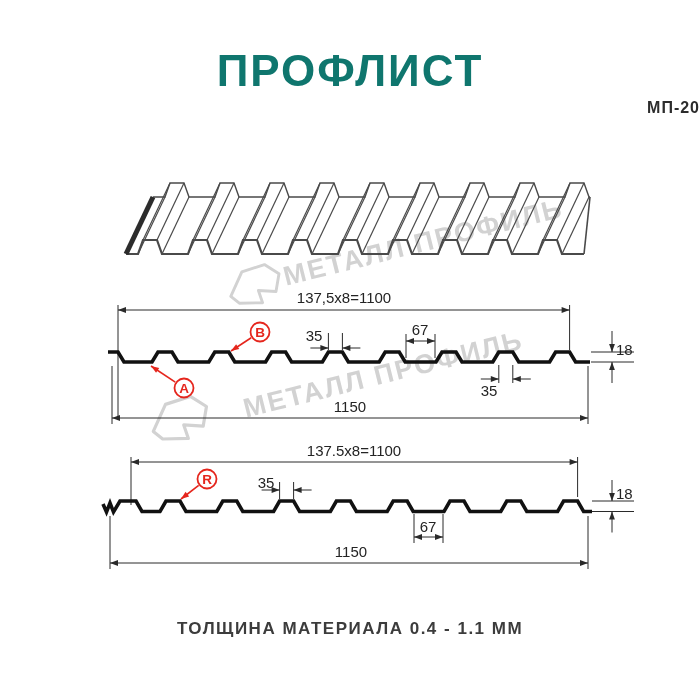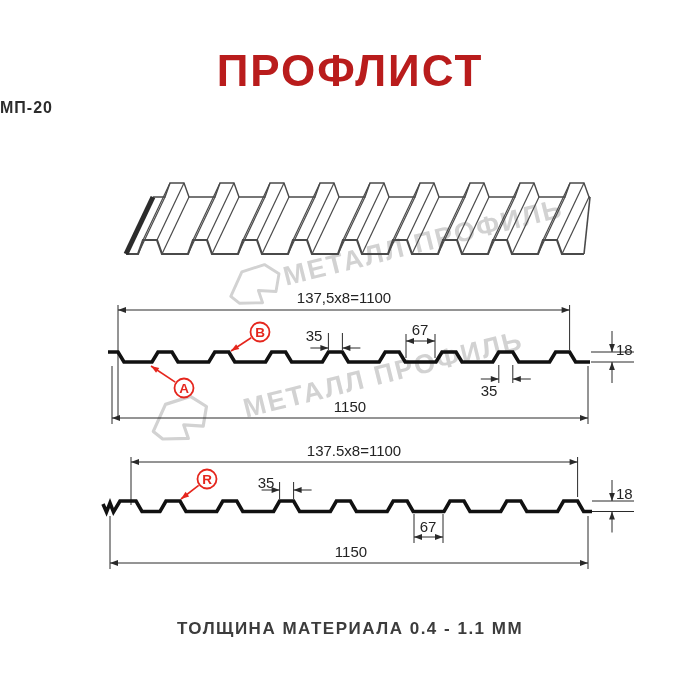--- a/index.html
+++ b/index.html
@@ -1,20 +1,20 @@
 <!DOCTYPE html>
 <html style="--accent: #e5261d; --wm: #d2d2d2;"><head>
 <meta charset="utf-8">
 <style>
   html,body{margin:0;padding:0;background:#fff;}
   .stage{position:relative;width:700px;height:700px;background:#ffffff;overflow:hidden;
          font-family:"Liberation Sans",sans-serif;}
   .title{position:absolute;top:46px;left:0;width:100%;text-align:center;
-         font-size:44px;font-weight:bold;letter-spacing:2px;color:#b91c1c;}
-  .subtitle{position:absolute;top:99px;left:0;width:100%;text-align:left;
+         font-size:44px;font-weight:bold;letter-spacing:2px;color:#0f766e;}
+  .subtitle{position:absolute;top:99px;left:0;width:100%;text-align:right;
          font-size:16px;font-weight:600;letter-spacing:1px;color:#2c2c2c;}
   .footer{position:absolute;top:619px;left:0;width:100%;text-align:center;
          font-size:17px;font-weight:600;letter-spacing:1.5px;color:#3c3c3c;}
   .wm-text{position:absolute;white-space:nowrap;font-weight:bold;font-size:27px;
          letter-spacing:2px;color:var(--wm);transform:rotate(-14deg);
          transform-origin:0 50%;z-index:1;}
   .wm-logo{position:absolute;z-index:1;}
   #diagram{position:absolute;left:0;top:0;z-index:2;}
   .dim{font-family:"Liberation Sans",sans-serif;font-size:15px;fill:#242424;}
   .pt{font-family:"Liberation Sans",sans-serif;font-size:13.5px;font-weight:bold;fill:var(--accent);}

